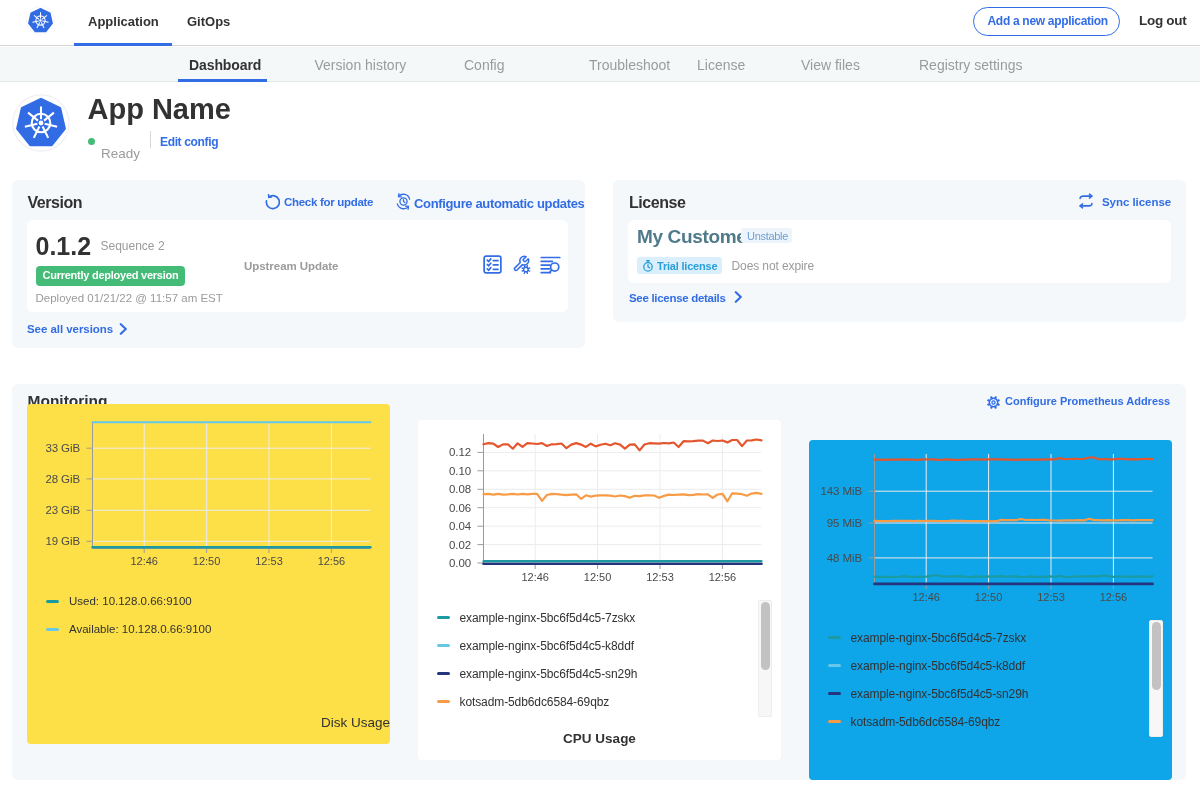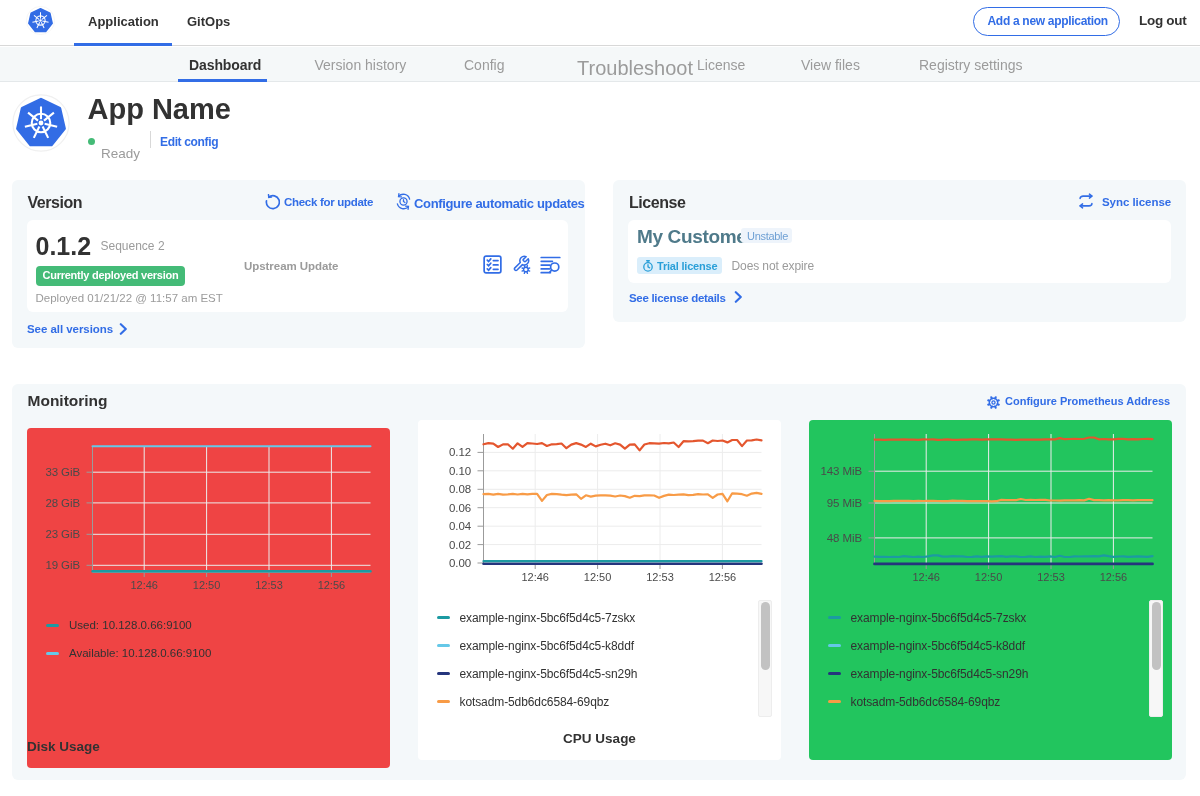--- a/index.html
+++ b/index.html
@@ -32,21 +32,21 @@
 <div class="abs b dark" style="left:187px;top:13.5px;font-size:13px">GitOps</div>
 <div class="abs" style="left:973px;top:7px;width:147px;height:29px;border:1px solid #326de6;border-radius:15px"></div>
 <div class="abs b blue" style="left:987.5px;top:14px;font-size:12px;letter-spacing:-0.3px">Add a new application</div>
 <div class="abs b dark" style="left:1139px;top:12.5px;font-size:13.5px;letter-spacing:-0.3px">Log out</div>
 
 <div class="abs" style="left:0;top:47px;width:1200px;height:35px;background:#f5f8f9;border-bottom:1px solid #e4e8ea"></div>
 <div class="abs b dark" style="left:189px;top:56.5px;font-size:14px;letter-spacing:-0.1px">Dashboard</div>
 <div class="abs" style="left:178px;top:79px;width:89px;height:3px;background:#326de6"></div>
 <div class="abs gray" style="left:314.5px;top:56.5px;font-size:14px">Version history</div>
 <div class="abs gray" style="left:464px;top:56.5px;font-size:14px">Config</div>
-<div class="abs gray" style="left:577px;top:56.5px;font-size:20px">Troubleshoot</div>
+<div class="abs gray" style="left:589px;top:56.5px;font-size:14px">Troubleshoot</div>
 <div class="abs gray" style="left:697px;top:56.5px;font-size:14px">License</div>
 <div class="abs gray" style="left:801px;top:56.5px;font-size:14px">View files</div>
 <div class="abs gray" style="left:919px;top:56.5px;font-size:14px">Registry settings</div>
 
 <svg style="position:absolute;left:12px;top:94px" width="58" height="58" viewBox="0 0 100 100">
 <circle cx="50" cy="50" r="48.5" fill="#ffffff" stroke="#f0f0f0" stroke-width="2"></circle>
 <polygon points="50,9 82.4,24.6 90.4,59.7 68,87.8 32,87.8 9.6,59.7 17.6,24.6" fill="#326ce5" stroke="#326ce5" stroke-width="5" stroke-linejoin="round"></polygon>
 <g stroke="#ffffff" fill="none" stroke-width="3.6">
 <circle cx="50" cy="50" r="16"></circle>
 <line x1="50.0" y1="43.5" x2="50.0" y2="21.5"></line>
@@ -159,21 +159,21 @@
     <line x1="12.5" y1="16.1" x2="13.4" y2="18.1" stroke-width="3.1"></line>
     <line x1="7.5" y1="16.1" x2="6.6" y2="18.1" stroke-width="3.1"></line>
     <line x1="3.9" y1="12.5" x2="1.9" y2="13.4" stroke-width="3.1"></line>
     <line x1="3.9" y1="7.5" x2="1.9" y2="6.6" stroke-width="3.1"></line>
     <line x1="7.5" y1="3.9" x2="6.6" y2="1.9" stroke-width="3.1"></line>
     <line x1="12.5" y1="3.9" x2="13.4" y2="1.9" stroke-width="3.1"></line>
     <line x1="16.1" y1="7.5" x2="18.1" y2="6.6" stroke-width="3.1"></line>
 </svg>
 <div class="abs b blue" style="left:1005px;top:394.5px;font-size:11px">Configure Prometheus Address</div>
 
-<div style="position:absolute;left:27px;top:428px;width:363px;height:340px;background:#ef4444;border-radius:4px">
+<div style="position:absolute;left:27px;top:404px;width:363px;height:340px;background:#fde047;border-radius:4px">
 <svg width="363" height="168" viewBox="0 0 363 168" style="position:absolute;left:0;top:0;font-family:'Liberation Sans',sans-serif">
       <line x1="65.5" y1="44.2" x2="343.5" y2="44.2" stroke="#ececec" stroke-width="1"></line>
       <line x1="65.5" y1="74.9" x2="343.5" y2="74.9" stroke="#ececec" stroke-width="1"></line>
       <line x1="65.5" y1="106.3" x2="343.5" y2="106.3" stroke="#ececec" stroke-width="1"></line>
       <line x1="65.5" y1="137.3" x2="343.5" y2="137.3" stroke="#ececec" stroke-width="1"></line>
       <line x1="117.2" y1="18.3" x2="117.2" y2="144.5" stroke="#ececec" stroke-width="1"></line>
       <line x1="117.2" y1="144.5" x2="117.2" y2="149" stroke="#9b9b9b" stroke-width="1"></line>
       <line x1="179.6" y1="18.3" x2="179.6" y2="144.5" stroke="#ececec" stroke-width="1"></line>
       <line x1="179.6" y1="144.5" x2="179.6" y2="149" stroke="#9b9b9b" stroke-width="1"></line>
       <line x1="242.0" y1="18.3" x2="242.0" y2="144.5" stroke="#ececec" stroke-width="1"></line>
@@ -194,21 +194,21 @@
       <text x="179.6" y="160.5" text-anchor="middle" font-size="11" fill="#4a4a4a">12:50</text>
       <text x="242.0" y="160.5" text-anchor="middle" font-size="11" fill="#4a4a4a">12:53</text>
       <text x="304.4" y="160.5" text-anchor="middle" font-size="11" fill="#4a4a4a">12:56</text>
       <path d="M65.5 18.3L343.5 18.3" fill="none" stroke="#65c8e8" stroke-width="2" stroke-linejoin="round" stroke-linecap="round"></path>
       <path d="M65.5 143.2L343.5 143.2" fill="none" stroke="#1c9aa2" stroke-width="2.4" stroke-linejoin="round" stroke-linecap="round"></path>
     </svg>
 <span style="position:absolute;left:19px;top:196.0px;width:13px;height:2.6px;border-radius:2px;background:#1c9aa2"></span>
 <span style="position:absolute;left:42px;top:190.5px;font-size:11.5px;letter-spacing:0px;color:#323232;white-space:nowrap">Used: 10.128.0.66:9100</span>
     <span style="position:absolute;left:19px;top:224.0px;width:13px;height:2.6px;border-radius:2px;background:#65c8e8"></span>
 <span style="position:absolute;left:42px;top:218.5px;font-size:11.5px;letter-spacing:0px;color:#323232;white-space:nowrap">Available: 10.128.0.66:9100</span>
-<div style="position:absolute;left:0;top:310.5px;width:363px;text-align:left;font-size:13.5px;font-weight:bold;color:#323232">Disk Usage</div>
+<div style="position:absolute;left:0;top:310.5px;width:363px;text-align:right;font-size:13.5px;font-weight:normal;color:#323232">Disk Usage</div>
 </div>
 <div style="position:absolute;left:418px;top:420px;width:363px;height:340px;background:#fff;border-radius:4px">
 <svg width="363" height="168" viewBox="0 0 363 168" style="position:absolute;left:0;top:0;font-family:'Liberation Sans',sans-serif">
       <line x1="65.5" y1="32.4" x2="343.5" y2="32.4" stroke="#ececec" stroke-width="1"></line>
       <line x1="65.5" y1="50.8" x2="343.5" y2="50.8" stroke="#ececec" stroke-width="1"></line>
       <line x1="65.5" y1="69.3" x2="343.5" y2="69.3" stroke="#ececec" stroke-width="1"></line>
       <line x1="65.5" y1="87.7" x2="343.5" y2="87.7" stroke="#ececec" stroke-width="1"></line>
       <line x1="65.5" y1="106.2" x2="343.5" y2="106.2" stroke="#ececec" stroke-width="1"></line>
       <line x1="65.5" y1="124.6" x2="343.5" y2="124.6" stroke="#ececec" stroke-width="1"></line>
       <line x1="65.5" y1="143.0" x2="343.5" y2="143.0" stroke="#ececec" stroke-width="1"></line>
@@ -250,21 +250,21 @@
     <span style="position:absolute;left:19px;top:224.0px;width:13px;height:2.6px;border-radius:2px;background:#65c8e8"></span>
 <span style="position:absolute;left:41.5px;top:218.5px;font-size:12px;letter-spacing:-0.1px;color:#323232;white-space:nowrap">example-nginx-5bc6f5d4c5-k8ddf</span>
     <span style="position:absolute;left:19px;top:252.0px;width:13px;height:2.6px;border-radius:2px;background:#25357d"></span>
 <span style="position:absolute;left:41.5px;top:246.5px;font-size:12px;letter-spacing:-0.1px;color:#323232;white-space:nowrap">example-nginx-5bc6f5d4c5-sn29h</span>
     <span style="position:absolute;left:19px;top:280.0px;width:13px;height:2.6px;border-radius:2px;background:#f89b46"></span>
 <span style="position:absolute;left:41.5px;top:274.5px;font-size:12px;letter-spacing:-0.1px;color:#323232;white-space:nowrap">kotsadm-5db6dc6584-69qbz</span>
     <div style="position:absolute;left:340px;top:180px;width:13.5px;height:117px;background:#f7f7f7;border:1px solid #ededed;border-radius:2px"></div>
 <div style="position:absolute;left:342.5px;top:182px;width:9px;height:68px;border-radius:5px;background:#c2c2c2"></div>
 <div style="position:absolute;left:0;top:310.5px;width:363px;text-align:center;font-size:13.5px;font-weight:bold;color:#323232">CPU Usage</div>
 </div>
-<div style="position:absolute;left:809px;top:420px;width:363px;height:340px;background:#22c55e;border-radius:4px">
+<div style="position:absolute;left:809px;top:440px;width:363px;height:340px;background:#0ea5e9;border-radius:4px">
 <svg width="363" height="168" viewBox="0 0 363 168" style="position:absolute;left:0;top:0;font-family:'Liberation Sans',sans-serif">
       <line x1="65.5" y1="51.2" x2="343.5" y2="51.2" stroke="#ececec" stroke-width="1"></line>
       <line x1="65.5" y1="83.0" x2="343.5" y2="83.0" stroke="#ececec" stroke-width="1"></line>
       <line x1="65.5" y1="117.9" x2="343.5" y2="117.9" stroke="#ececec" stroke-width="1"></line>
       <line x1="117.2" y1="14" x2="117.2" y2="144.5" stroke="#ececec" stroke-width="1"></line>
       <line x1="117.2" y1="144.5" x2="117.2" y2="149" stroke="#9b9b9b" stroke-width="1"></line>
       <line x1="179.6" y1="14" x2="179.6" y2="144.5" stroke="#ececec" stroke-width="1"></line>
       <line x1="179.6" y1="144.5" x2="179.6" y2="149" stroke="#9b9b9b" stroke-width="1"></line>
       <line x1="242.0" y1="14" x2="242.0" y2="144.5" stroke="#ececec" stroke-width="1"></line>
       <line x1="242.0" y1="144.5" x2="242.0" y2="149" stroke="#9b9b9b" stroke-width="1"></line>

